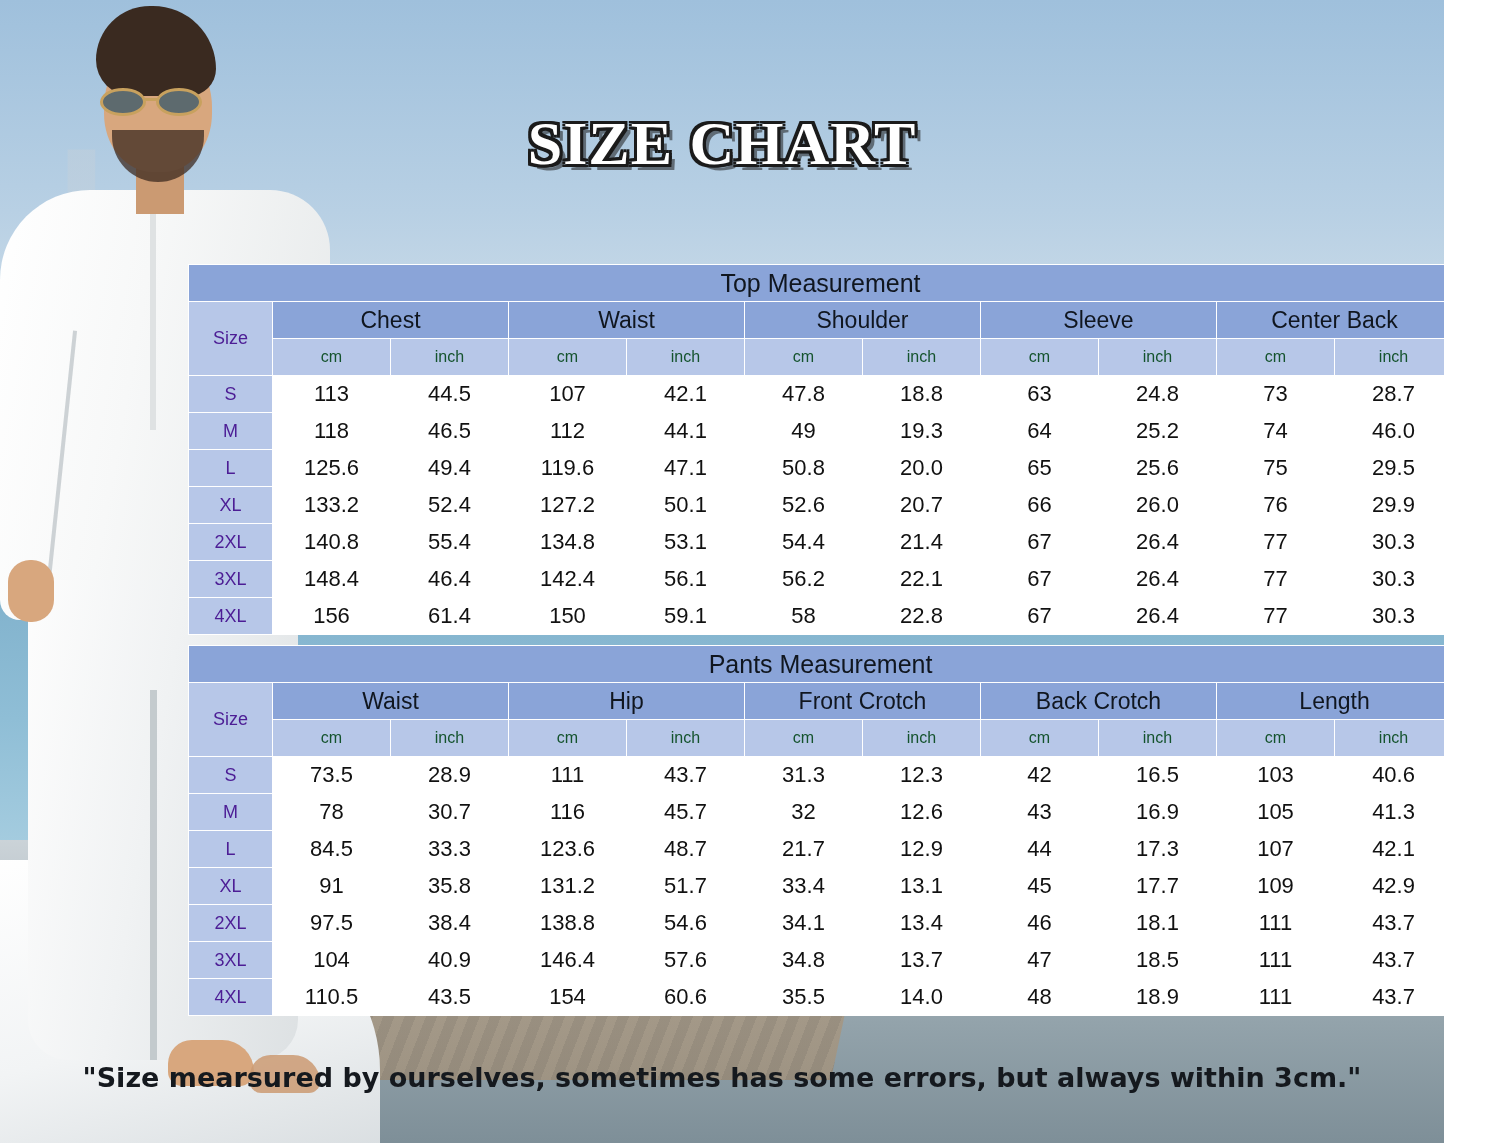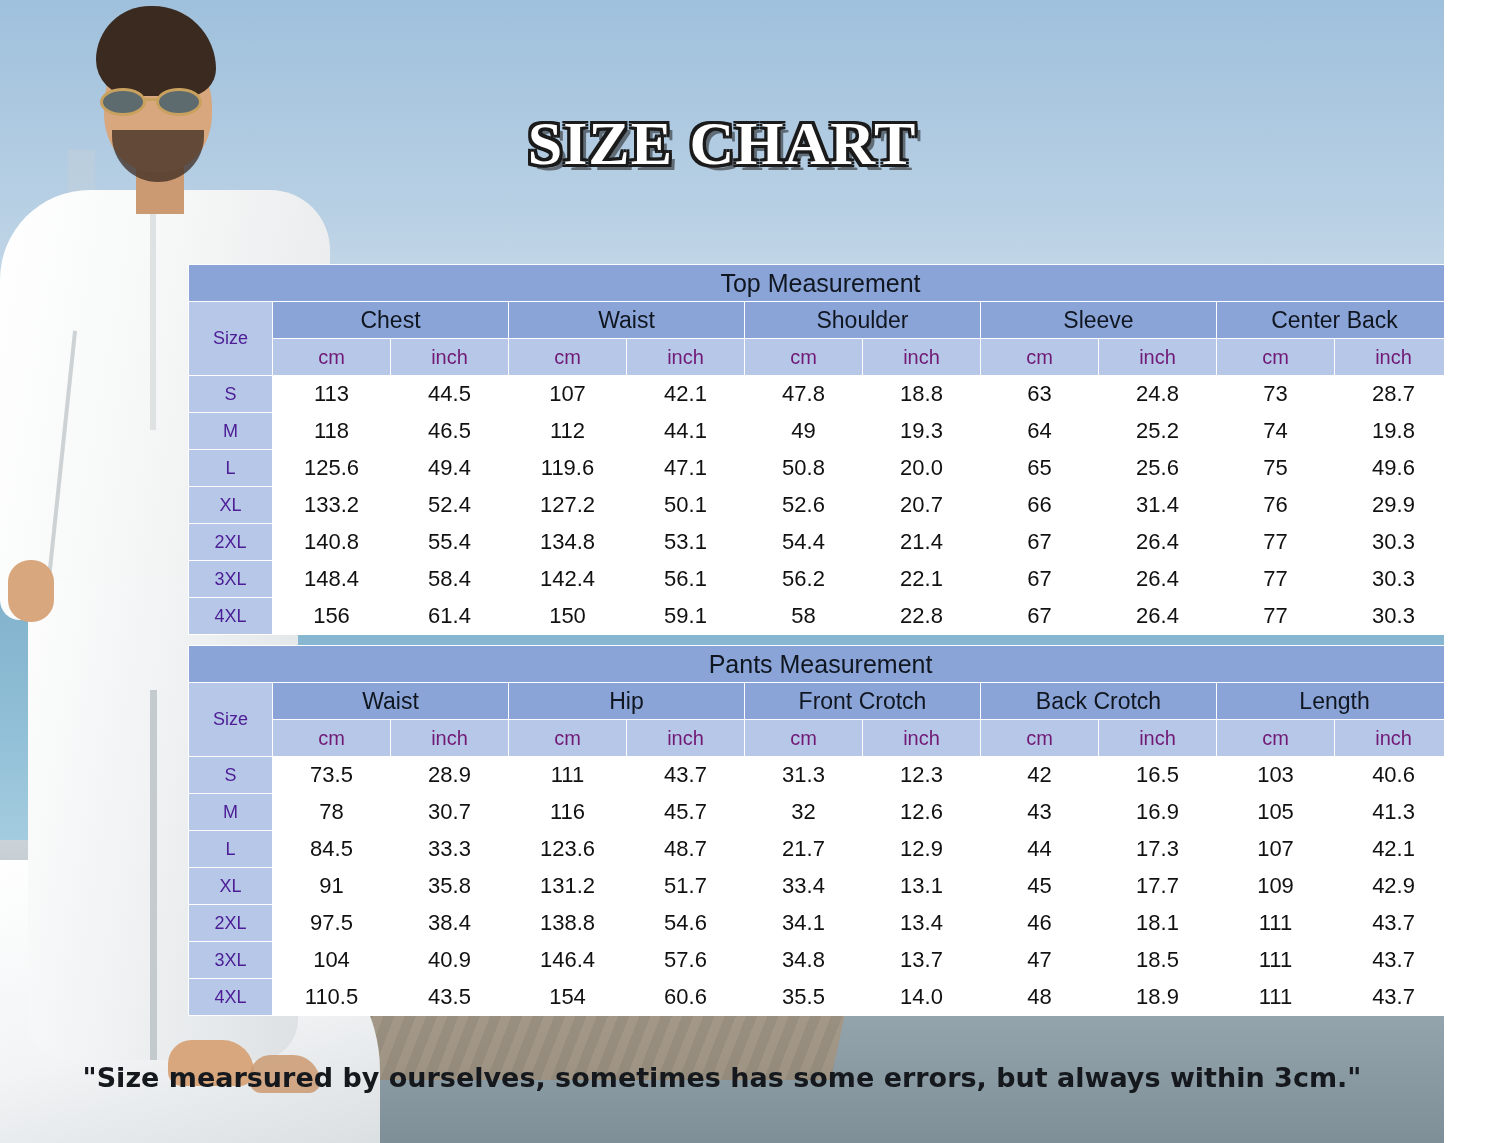--- a/index.html
+++ b/index.html
@@ -203,22 +203,22 @@
   .hdr-section {
     background: #8aa4d8;
     font-weight: bold;
     font-size: 25px;
     color: #10161f;
     height: 42px;
   }
   .hdr-unit {
     background: #b7c7e8;
     font-weight: bold;
-    font-size: 20px;
-    color: #701a75;
+    font-size: 16px;
+    color: #14532d;
     height: 36px;
   }
   .size-cell {
     background: #b7c7e8;
     font-weight: bold;
     font-size: 18px;
     color: #4c1d95;
   }
   .val {
     background: #ffffff;
@@ -335,65 +335,65 @@
           <td class="size-cell">M</td>
           <td class="val">118</td>
           <td class="val">46.5</td>
           <td class="val">112</td>
           <td class="val">44.1</td>
           <td class="val">49</td>
           <td class="val">19.3</td>
           <td class="val">64</td>
           <td class="val">25.2</td>
           <td class="val">74</td>
-          <td class="val">19.8</td>
+          <td class="val">46.0</td>
         </tr>
         <tr>
           <td class="size-cell">L</td>
           <td class="val">125.6</td>
           <td class="val">49.4</td>
           <td class="val">119.6</td>
           <td class="val">47.1</td>
           <td class="val">50.8</td>
           <td class="val">20.0</td>
           <td class="val">65</td>
           <td class="val">25.6</td>
           <td class="val">75</td>
-          <td class="val">49.6</td>
+          <td class="val">29.5</td>
         </tr>
         <tr>
           <td class="size-cell">XL</td>
           <td class="val">133.2</td>
           <td class="val">52.4</td>
           <td class="val">127.2</td>
           <td class="val">50.1</td>
           <td class="val">52.6</td>
           <td class="val">20.7</td>
           <td class="val">66</td>
-          <td class="val">31.4</td>
+          <td class="val">26.0</td>
           <td class="val">76</td>
           <td class="val">29.9</td>
         </tr>
         <tr>
           <td class="size-cell">2XL</td>
           <td class="val">140.8</td>
           <td class="val">55.4</td>
           <td class="val">134.8</td>
           <td class="val">53.1</td>
           <td class="val">54.4</td>
           <td class="val">21.4</td>
           <td class="val">67</td>
           <td class="val">26.4</td>
           <td class="val">77</td>
           <td class="val">30.3</td>
         </tr>
         <tr>
           <td class="size-cell">3XL</td>
           <td class="val">148.4</td>
-          <td class="val">58.4</td>
+          <td class="val">46.4</td>
           <td class="val">142.4</td>
           <td class="val">56.1</td>
           <td class="val">56.2</td>
           <td class="val">22.1</td>
           <td class="val">67</td>
           <td class="val">26.4</td>
           <td class="val">77</td>
           <td class="val">30.3</td>
         </tr>
         <tr>

